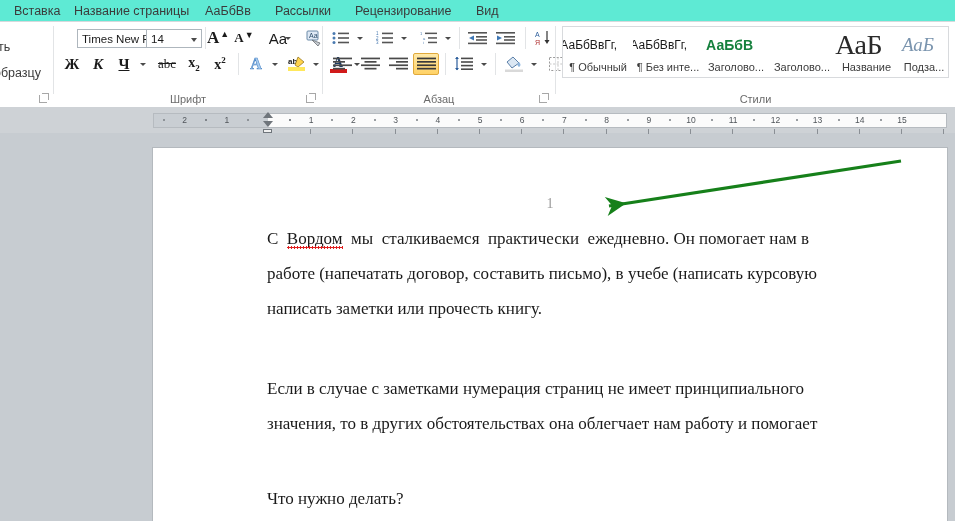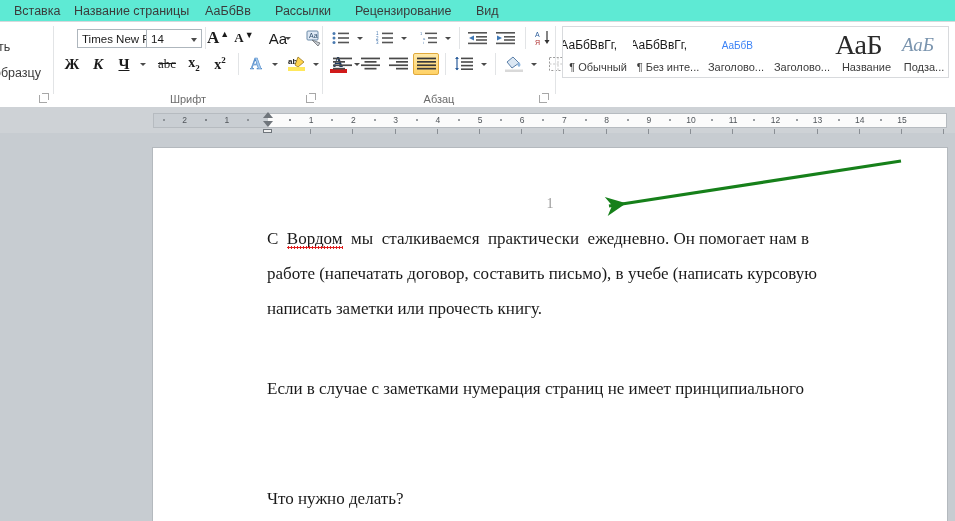--- a/index.html
+++ b/index.html
@@ -369,21 +369,21 @@
 
           <div class="styleitem" style="left:70px;width:70px">
             <div class="stylepreview">
               <span style="font-family:'Liberation Sans',sans-serif;font-size:12px;color:#1a1a1a">АаБбВвГг,</span>
             </div>
             <div class="stylename">¶ Без инте...</div>
           </div>
 
           <div class="styleitem" style="left:140px;width:66px">
             <div class="stylepreview">
-              <span style="font-family:'Liberation Sans',sans-serif;font-size:10px;font-weight:normal;color:#3b82f6">АаБбВ</span>
+              <span style="font-family:'Liberation Sans',sans-serif;font-size:14px;font-weight:bold;color:#15803d">АаБбВ</span>
             </div>
             <div class="stylename">Заголово...</div>
           </div>
 
           <div class="styleitem" style="left:206px;width:66px">
             <div class="stylename">Заголово...</div>
           </div>
 
           <div class="styleitem" style="left:272px;width:63px">
             <div class="stylepreview">
@@ -393,20 +393,21 @@
           </div>
 
           <div class="styleitem" style="left:335px;width:52px">
             <div class="stylepreview">
               <span style="font-family:'Liberation Serif',serif;font-size:19px;font-style:italic;color:#7a94ae">АаБ</span>
             </div>
             <div class="stylename">Подза...</div>
           </div>
 
         </div>
+        <div class="grouplabel" style="width:387px;left:6px">Стили</div>
       </div>
 
     </div>
   </div>
 
   <div class="rulerzone"></div>
   <div class="ruler" id="ruler">
       <div class="ind" style="left: 0px; width: 114px;"></div>
       <div class="ind" style="left: 811.3px; right: 0px;"></div>
       <div class="rnum" style="left: 30.6px;">2</div>
@@ -459,20 +460,21 @@
       <div class="pagenum" style="top:48px">1</div>
 
       <div class="para" style="left:114px;width:568px;top:73px">
         <div>С&nbsp;&nbsp;<span class="sp">Вордом</span>&nbsp;&nbsp;мы&nbsp;&nbsp;сталкиваемся&nbsp;&nbsp;практически&nbsp;&nbsp;ежедневно.&nbsp;Он&nbsp;помогает&nbsp;нам&nbsp;в</div>
         <div>работе (напечатать договор, составить письмо), в учебе (написать курсовую</div>
         <div>написать заметки или прочесть книгу.</div>
       </div>
 
       <div class="para" style="left:114px;width:568px;top:223px">
         <div>Если в случае с заметками нумерация страниц не имеет принципиального</div>
+        <div>значения, то в других обстоятельствах она облегчает нам работу и помогает</div>
       </div>
 
       <div class="para lastline" style="left:114px;width:568px;top:333px">
         <div>Что нужно делать?</div>
       </div>
 
     </div>
   </div>
 
   <svg class="arrow">

